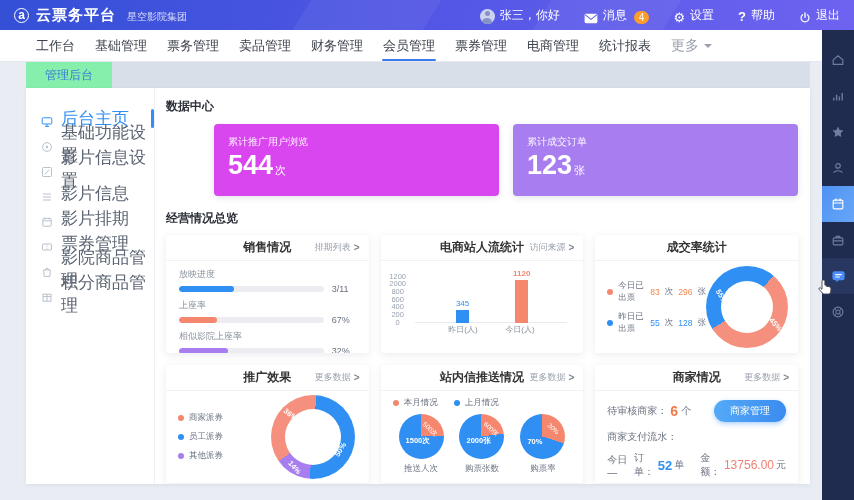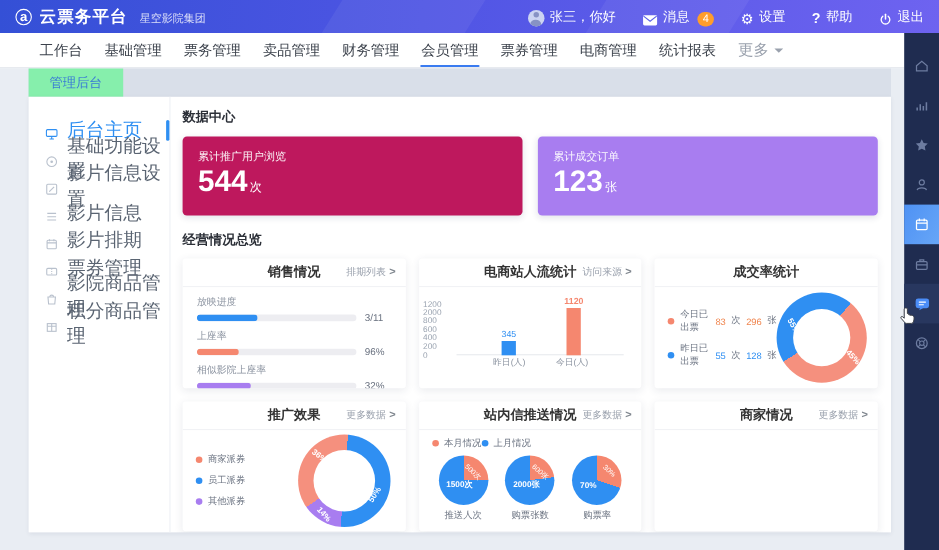--- a/index.html
+++ b/index.html
@@ -85,21 +85,21 @@
   .sbar .lab{font-size:9px;color:#8b93a0;margin-bottom:3px}
   .sbar .row{display:flex;align-items:center;gap:8px}
   .track{flex:1;height:6px;background:#ededf1;border-radius:3px;overflow:hidden}
   .fill{height:100%;border-radius:3px}
   .sval{font-size:9px;color:#6a7280;width:24px;text-align:left;flex:none}
 
   
   .tr-body{padding:4px 10px 0 34px}
   #tr-plot{position:relative;height:70px}
   .axis{position:absolute;left:0;right:6px;bottom:12px;border-bottom:1px solid #e8eaee}
-  .tick{position:absolute;left:-30px;width:26px;text-align:left;font-size:7.5px;color:#9aa3b0;line-height:1}
+  .tick{position:absolute;left:-30px;width:26px;text-align:center;font-size:7.5px;color:#9aa3b0;line-height:1}
   .tcol{position:absolute;bottom:12px;display:flex;flex-direction:column;align-items:center}
   .tcol .blab{font-size:8px;margin-bottom:2px;white-space:nowrap}
   .tcol .bar{width:13px}
   .xlab{position:absolute;bottom:0;transform:translateX(-50%);font-size:8px;color:#8b93a0;white-space:nowrap}
 
   
   .donut{position:relative;border-radius:50%;flex:none}
   .donut::after{content:"";position:absolute;background:#fff;border-radius:50%}
   #dr-donut{width:82px;height:82px;margin-right:10px}
   #dr-donut::after{inset:15px}
@@ -113,21 +113,21 @@
   #promo-donut .p2{left:16px;bottom:7px;transform:rotate(48deg)}
 
   .dr-body,.promo-body{display:flex;align-items:center;height:100%;padding-left:12px;box-sizing:border-box}
   .leg-col{flex:1;display:flex;flex-direction:column;gap:7px}
   .leg-row{display:flex;align-items:center;gap:5px;font-size:8.5px;color:#6a7280}
   .dot{width:6px;height:6px;border-radius:50%;flex:none}
   .c-o{color:#f0854e}
   .c-b{color:#2f8ff2}
 
   
-  .push-legend{display:flex;padding:6px 0 0 12px}
+  .push-legend{display:flex;gap:16px;padding:6px 0 0 12px}
   .pies{display:flex;justify-content:space-around;padding:5px 10px 0}
   .pie-wrap{display:flex;flex-direction:column;align-items:center;gap:4px}
   .pie{width:45px;height:45px;border-radius:50%;position:relative}
   .pie .main{position:absolute;left:7px;bottom:13px;color:#fff;font-size:7.5px;font-weight:bold}
   .pie .slice{position:absolute;right:5px;top:11px;color:#fff;font-size:6.5px;transform:rotate(42deg)}
   .pie-cap{font-size:8.5px;color:#6a7280}
 
   
   .mc-body{padding:9px 12px 0;font-size:10px;color:#6a7280}
   .mc-row1{display:flex;align-items:center;margin-bottom:8px}
@@ -327,21 +327,21 @@
               <path d="M2 5.6h8M6 3.2v7" stroke="currentColor"></path>
             </svg></span>
           <span>积分商品管理</span>
         </div>
       </div>
 
     <div id="main">
       <div class="sec-title">数据中心</div>
 
       <div id="stats-row">
-      <div class="stat-card" style="background: #be185d;">
+      <div class="stat-card" style="background: #d946ef; margin-left: 48px;">
             <div class="stat-label">累计推广用户浏览</div>
             <div class="stat-value">544<span class="stat-unit">次</span></div>
           </div>
           <div class="stat-card" style="background: rgb(168, 125, 240);">
             <div class="stat-label">累计成交订单</div>
             <div class="stat-value">123<span class="stat-unit">张</span></div>
           </div>
         </div>
 
       <div class="sec-title" id="overview-title">经营情况总览</div>
@@ -366,21 +366,21 @@
                     </div>
                     <span class="sval">3/11</span>
                   </div>
                 </div>
                 <div class="sbar">
                   <div class="lab">上座率</div>
                   <div class="row">
                     <div class="track">
                       <div class="fill" style="width: 26%; background: rgb(245, 135, 111);"></div>
                     </div>
-                    <span class="sval">96%</span>
+                    <span class="sval">67%</span>
                   </div>
                 </div>
                 <div class="sbar">
                   <div class="lab">相似影院上座率</div>
                   <div class="row">
                     <div class="track">
                       <div class="fill" style="width: 34%; background: rgb(168, 125, 240);"></div>
                     </div>
                     <span class="sval">32%</span>
                   </div>
@@ -528,20 +528,39 @@
         </div>
 
         <div class="chart-card">
           <div class="card-head">
             <span class="card-title">商家情况</span>
             <span class="card-link">
                 <span>更多数据</span>
                 <span class="gt">&gt;</span>
               </span>
           </div>
+          <div class="card-body mc-body">
+            <div class="mc-row1">
+              <span>待审核商家：</span>
+              <span class="pending-num">6</span>
+              <span>个</span>
+              <button class="manage-btn">商家管理</button>
+            </div>
+            <div class="mc-flow">商家支付流水：</div>
+            <div class="mc-row">
+              <span>今日 —</span>&nbsp;
+              <span>订单：</span>
+              <span class="ord-num">52</span>
+              <span>单</span>
+              <span class="amt-group">金额：</span>
+              <span class="amt-num">13756.00</span>
+              <span>元</span>
+            </div>
+
+          </div>
         </div>
 
       </div>
     </div>
   </div>
 
   <div id="cursor">
     <svg width="16" height="18" viewBox="0 0 16 18">
         <path d="M6 1c-.6 0-1 .45-1 1v8.3L3.7 9c-.4-.4-1.05-.4-1.45 0-.4.4-.4 1.05 0 1.45l3.4 3.9c.35.4.9.65 1.45.65h4.4c.85 0 1.6-.55 1.85-1.35.4-1.3.65-2.3.65-3.65 0-1.5-1.2-2.5-2.7-2.5H10V7h-1V6H7.9V2c0-.55-.45-1-1-1z" fill="#fff" stroke="#3a3f47" stroke-width=".9"></path>
       </svg>

